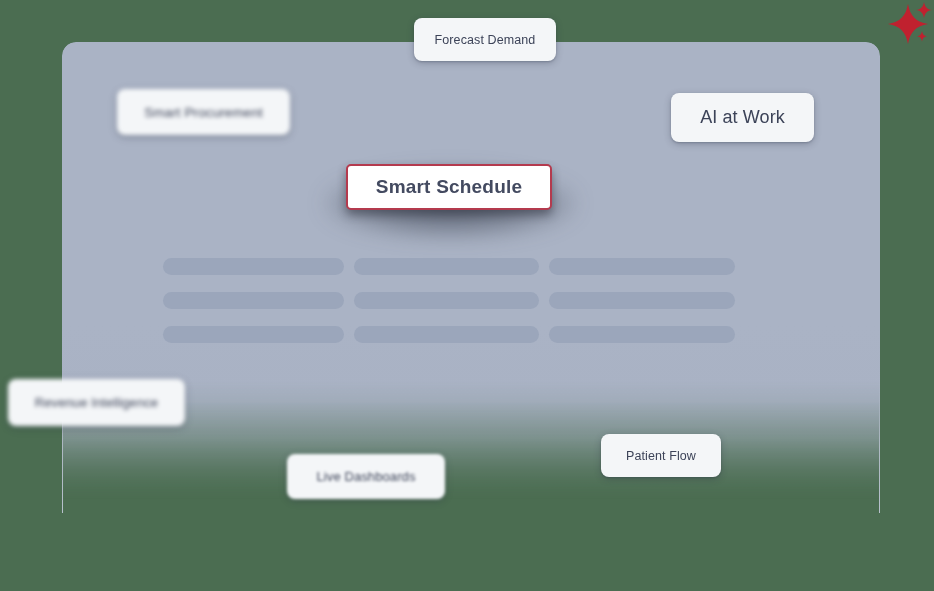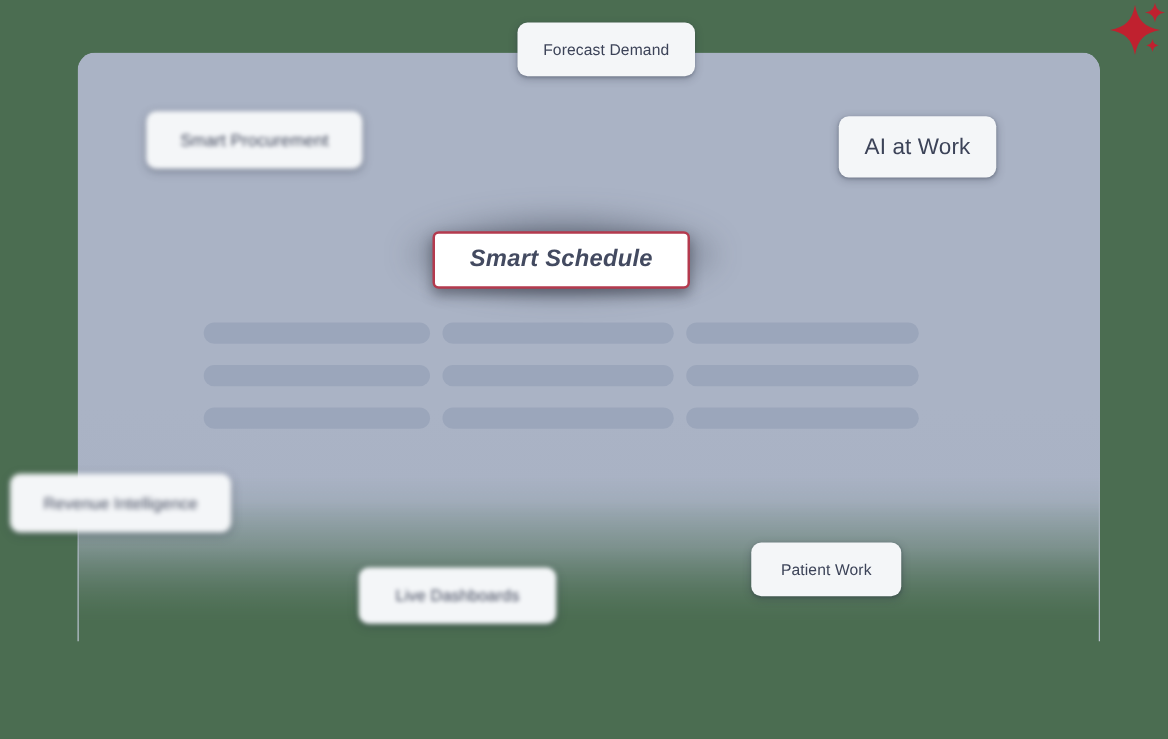--- a/index.html
+++ b/index.html
@@ -105,21 +105,21 @@
     left: 414px; top: 18px; width: 142px; height: 43px;
     font-size: 12.5px;
     filter: blur(0.45px);
   }
   #pill-procurement {
     left: 117px; top: 89px; width: 173px; height: 46px;
     font-size: 13.5px;
     filter: blur(1.9px);
   }
   #pill-aiwork {
-    left: 671px; top: 93px; width: 126px; height: 49px;
+    left: 671px; top: 93px; width: 143px; height: 49px;
     font-size: 18px;
     filter: blur(0.2px);
   }
   #pill-revenue {
     left: 8px; top: 379px; width: 177px; height: 47px;
     font-size: 13px;
     filter: blur(2.0px);
   }
   #pill-dashboards {
     left: 287px; top: 454px; width: 158px; height: 45px;
@@ -150,32 +150,31 @@
     background: radial-gradient(ellipse at 50% 55%,
                 rgba(46,52,66,0.62) 0%,
                 rgba(46,52,66,0.42) 42%,
                 rgba(46,52,66,0.16) 68%,
                 rgba(46,52,66,0.0) 100%);
     filter: blur(11px);
   }
   #hero-button {
     position: absolute;
     left: 28px;
-    top: 23px;
+    top: 2px;
     width: 206px;
     height: 46px;
     background: #ffffff;
     border: 2px solid #b43a4e;
     border-radius: 5px;
     box-shadow: 0 5px 10px rgba(30,34,45,0.45);
     display: flex;
     align-items: center;
     justify-content: center;
     box-sizing: border-box;
-    font-style: italic;
   }
   #hero-label {
     font-size: 19px;
     font-weight: 700;
     color: #434a60;
     letter-spacing: 0.2px;
     white-space: nowrap;
   }
 
   
@@ -217,21 +216,21 @@
   <div class="pill" id="pill-forecast">Forecast Demand</div>
 
   <div class="pill" id="pill-procurement">Smart Procurement</div>
 
   <div class="pill" id="pill-aiwork">AI at Work</div>
 
   <div class="pill" id="pill-revenue">Revenue Intelligence</div>
 
   <div class="pill" id="pill-dashboards">Live Dashboards</div>
 
-  <div class="pill" id="pill-patientflow">Patient Work</div>
+  <div class="pill" id="pill-patientflow">Patient Flow</div>
 
   <div id="hero-wrap">
     <div id="hero-glow"></div>
     <div id="hero-button">
       <span id="hero-label">Smart Schedule</span>
     </div>
   </div>
 
   <div id="sparkle">
     <svg width="50" height="50" viewBox="0 0 50 50" aria-hidden="true">

